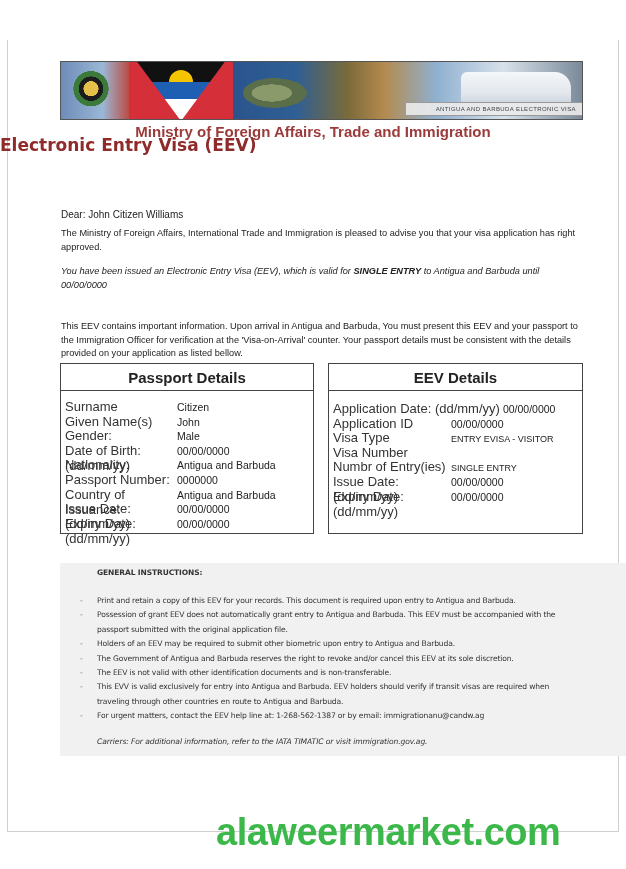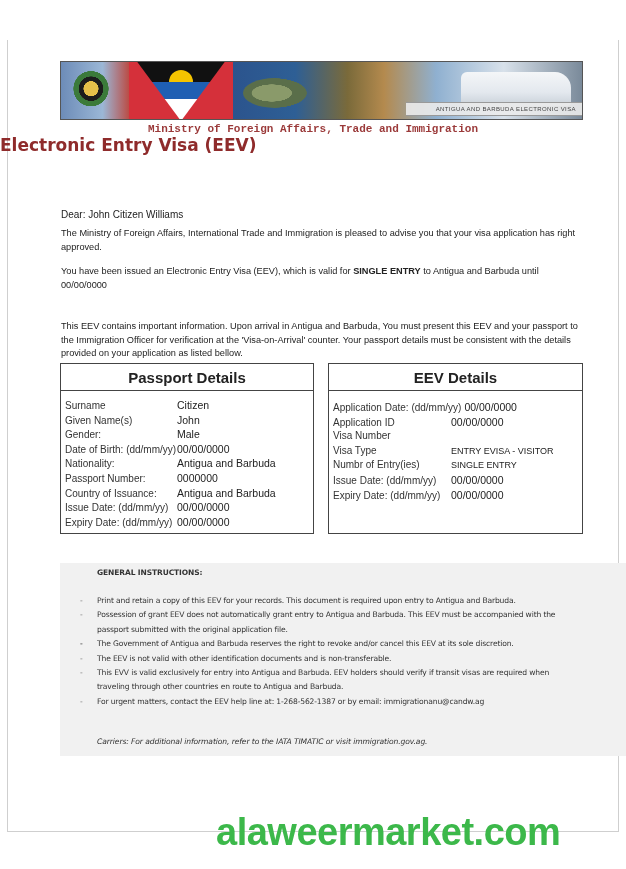--- a/index.html
+++ b/index.html
@@ -47,49 +47,49 @@
     }
     .banner .strip {
       position: absolute; left: 345px; top: 40px; width: 176px; height: 14px;
       background: rgba(235,235,235,0.9); border-top: 1px solid #999; border-bottom: 1px solid #999;
       font-size: 6px; letter-spacing: 0.4px; color: #444; text-align: right; padding: 3px 6px 0 0;
       white-space: nowrap;
     }
 
     .ministry {
       position: absolute; left: 0; width: 626px; top: 123px; text-align: center;
-      font-family: Liberation Mono, monospace; font-size: 11px; font-weight: bold; color: #9b3a3a;
+      font-family: Liberation Sans, sans-serif; font-size: 15px; font-weight: bold; color: #9b3a3a;
     }
     .eev-title {
       position: absolute; left: 0; width: 626px; top: 135px; text-align: left;
       font-family: "DejaVu Sans", sans-serif; font-size: 17px; font-weight: bold; color: #8f2b2b;
     }
 
     .letter {
       position: absolute; left: 61px; width: 520px; font-size: 9.2px; line-height: 13.6px; color: #222;
     }
     .dear { top: 208px; font-size: 10px; }
     .p1 { top: 227px; }
-    .p2 { top: 265px; }
+    .p2 { top: 265px; font-style: italic; }
     .p3 { top: 320px; }
     .letter b { font-weight: bold; }
 
     
     .box {
       position: absolute; top: 363px; height: 171px; border: 1px solid #444; background: #fff;
     }
     .box.passport { left: 60px; width: 254px; }
     .box.eev { left: 328px; width: 255px; }
     .box-head {
       height: 27px; border-bottom: 1px solid #444; text-align: center;
       font-size: 15px; font-weight: bold; line-height: 27px; color: #222;
     }
     .rows { padding: 8px 0 0 4px; }
     .row { display: flex; align-items: baseline; height: 14.6px; }
-    .row .k { font-size: 10px; color: #333; }
+    .row .k { font-size: 13px; color: #333; }
     .row .v { font-size: 10.5px; color: #222; }
     .passport .row .k { width: 112px; }
     .passport .row .v { }
     .eev .rows { padding-top: 10px; }
     .eev .row { height: 14.6px; }
     .eev .row .k { width: 118px; }
     .eev .row .v.small { font-size: 9px; }
     .eev .row.first .k { width: auto; margin-right: 3px; }
 
     
@@ -182,26 +182,26 @@
   <div class="rows" id="eev-rows">
       <div class="row first">
         <span class="k">Application Date: (dd/mm/yy)</span>
         <span class="v">00/00/0000</span>
       </div>
       <div class="row">
         <span class="k">Application ID</span>
         <span class="v">00/00/0000</span>
       </div>
       <div class="row">
+        <span class="k">Visa Type</span>
+        <span class="v small">ENTRY EVISA - VISITOR</span>
+      </div>
+      <div class="row">
         <span class="k">Visa Number</span>
         <span class="v"></span>
-      </div>
-      <div class="row">
-        <span class="k">Visa Type</span>
-        <span class="v small">ENTRY EVISA - VISITOR</span>
       </div>
       <div class="row">
         <span class="k">Numbr of Entry(ies)</span>
         <span class="v small">SINGLE ENTRY</span>
       </div>
       <div class="row">
         <span class="k">Issue Date: (dd/mm/yy)</span>
         <span class="v">00/00/0000</span>
       </div>
       <div class="row">
@@ -209,21 +209,21 @@
         <span class="v">00/00/0000</span>
       </div>
     </div>
 </div>
 
 <div class="instr">
   <div class="instr-title">GENERAL INSTRUCTIONS:</div>
   <ul id="instr-list">
       <li><span class="dash">-</span><span>Print and retain a copy of this EEV for your records. This document is required upon entry to Antigua and Barbuda.</span></li>
       <li><span class="dash">-</span><span>Possession of grant EEV does not automatically grant entry to Antigua and Barbuda. This EEV must be accompanied with the passport submitted with the original application file.</span></li>
-      <li><span class="dash">-</span></li>
+      <li><span class="dash">-</span><span>Holders of an EEV may be required to submit other biometric upon entry to Antigua and Barbuda.</span></li>
       <li><span class="dash">-</span><span>The Government of Antigua and Barbuda reserves the right to revoke and/or cancel this EEV at its sole discretion.</span></li>
       <li><span class="dash">-</span><span>The EEV is not valid with other identification documents and is non-transferable.</span></li>
       <li><span class="dash">-</span><span>This EVV is valid exclusively for entry into Antigua and Barbuda. EEV holders should verify if transit visas are required when traveling through other countries en route to Antigua and Barbuda.</span></li>
       <li><span class="dash">-</span><span>For urgent matters, contact the EEV help line at: 1-268-562-1387 or by email: immigrationanu@candw.ag</span></li>
     </ul>
   <div class="carriers">Carriers:  For additional information, refer to the IATA TIMATIC or visit immigration.gov.ag.</div>
 </div>
 
 <div class="watermark">alaweermarket.com</div>
 

